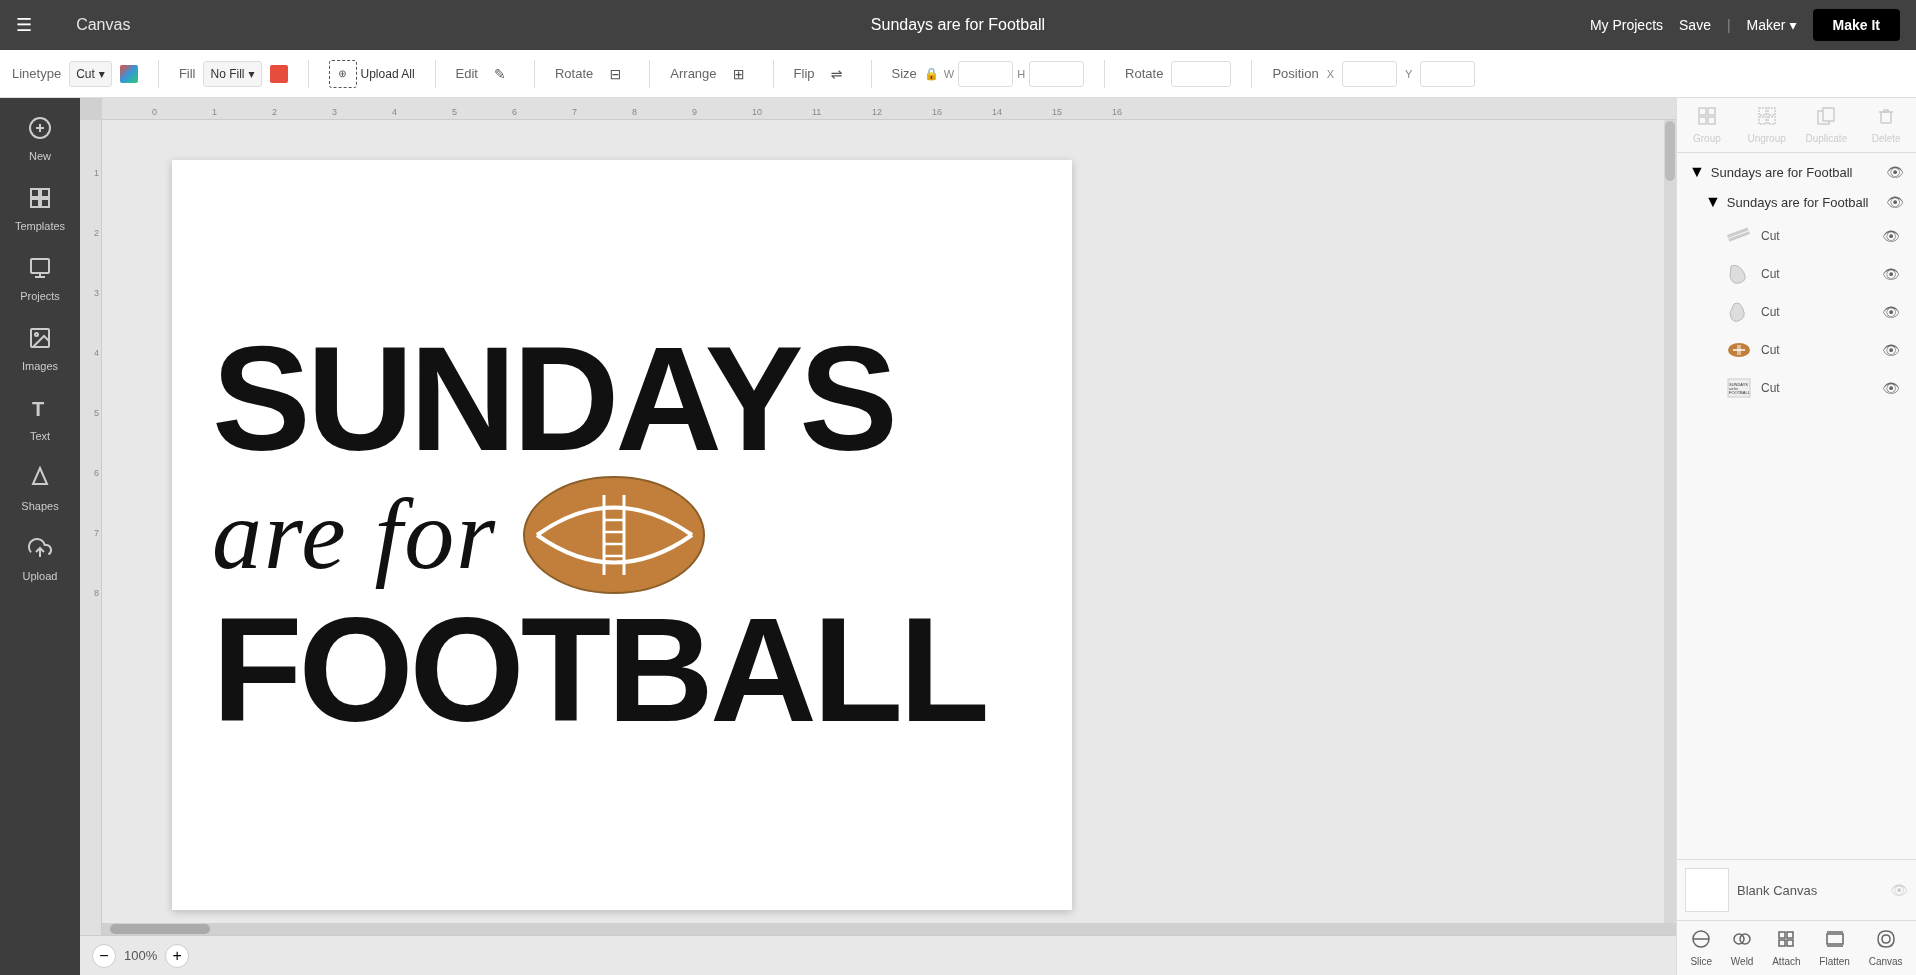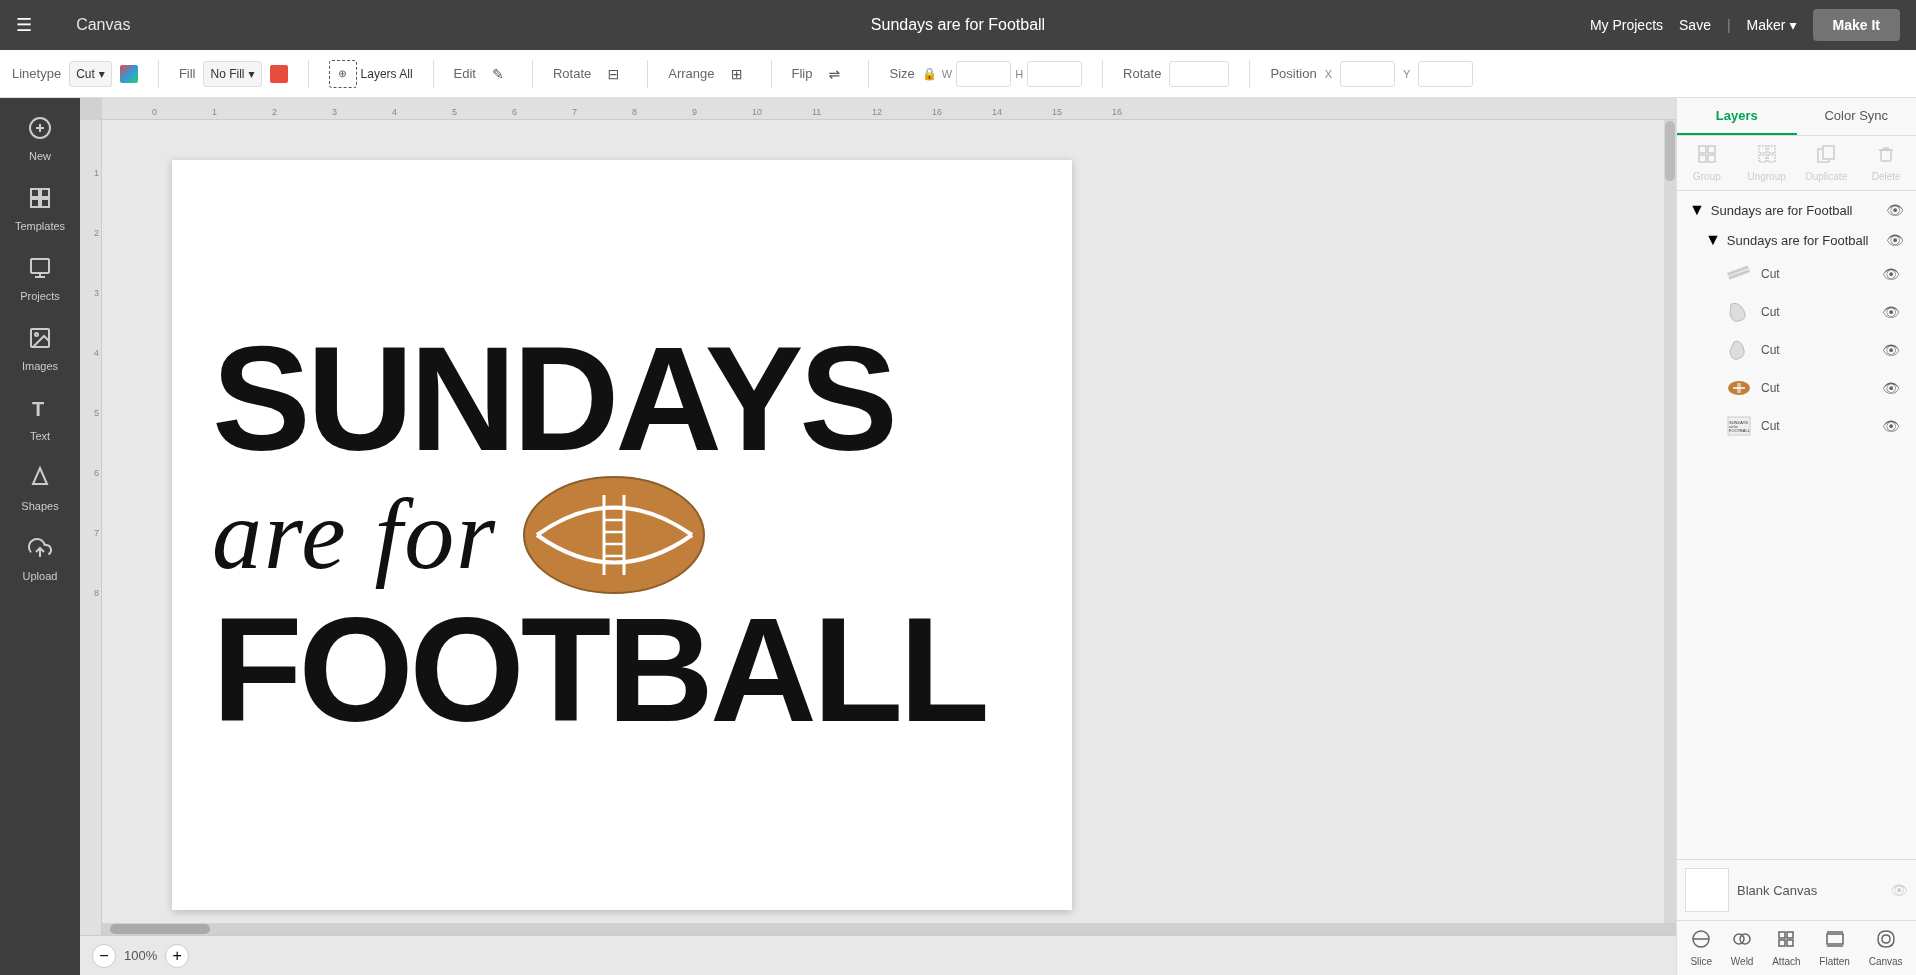--- a/index.html
+++ b/index.html
@@ -16,21 +16,21 @@
       flex-shrink: 0;
       color: white;
     }
     .header-menu-icon { color: white; font-size: 18px; cursor: pointer; }
     .header-logo { color: #e5e5e5; font-size: 16px; font-weight: 500; margin-right: auto; margin-left: 28px; }
     .header-title { color: white; font-size: 16px; font-weight: 400; position: absolute; left: 50%; transform: translateX(-50%); }
     .header-right { display: flex; align-items: center; gap: 16px; margin-left: auto; }
     .header-btn { color: white; font-size: 14px; cursor: pointer; background: none; border: none; }
     .header-divider { color: #888; font-size: 14px; }
     .header-maker { color: white; font-size: 14px; cursor: pointer; display: flex; align-items: center; gap: 4px; }
-    .make-it-btn { background: #737373; color: white; border: none; border-radius: 4px; padding: 8px 20px; font-size: 14px; font-weight: 600; cursor: pointer; }
+    .make-it-btn { background: #000000; color: white; border: none; border-radius: 4px; padding: 8px 20px; font-size: 14px; font-weight: 600; cursor: pointer; }
 
     
     .toolbar {
       background: white;
       height: 48px;
       display: flex;
       align-items: center;
       padding: 0 12px;
       gap: 16px;
       border-bottom: 1px solid #ddd;
@@ -177,21 +177,21 @@
     <div class="toolbar-select">
       <span>No Fill</span>
       <span>▾</span>
     </div>
     <div class="toolbar-icon-btn" style="background: #e74c3c; width: 18px; height: 18px; border-radius: 2px;"></div>
   </div>
   <div class="toolbar-separator"></div>
 
   <div class="toolbar-group select-all-btn">
     <div class="toolbar-icon-btn" style="border: 1.5px dashed #555; font-size: 10px;">⊕</div>
-    <span>Layers All</span>
+    <span>Upload All</span>
   </div>
   <div class="toolbar-separator"></div>
 
   <div class="toolbar-group">
     <span class="toolbar-label">Edit</span>
     <div class="toolbar-icon-btn">✎</div>
   </div>
   <div class="toolbar-separator"></div>
 
   <div class="toolbar-group">
@@ -394,28 +394,20 @@
       </div>
       <span class="zoom-val">100%</span>
       <div class="zoom-btn">
         <span>+</span>
       </div>
     </div>
   </div>
 
   <div class="right-panel">
 
-    <div class="panel-tabs">
-      <div class="panel-tab active">
-        <span>Layers</span>
-      </div>
-      <div class="panel-tab">
-        <span>Color Sync</span>
-      </div>
-    </div>
 
     <div class="panel-actions">
       <div class="panel-action disabled">
         <span class="panel-action-icon">
           <svg width="20" height="20" viewBox="0 0 20 20" fill="none" stroke="#ccc" stroke-width="1.5">
               <rect x="2" y="2" width="7" height="7"></rect>
               <rect x="11" y="2" width="7" height="7"></rect>
               <rect x="2" y="11" width="7" height="7"></rect>
               <rect x="11" y="11" width="7" height="7"></rect>
             </svg>

